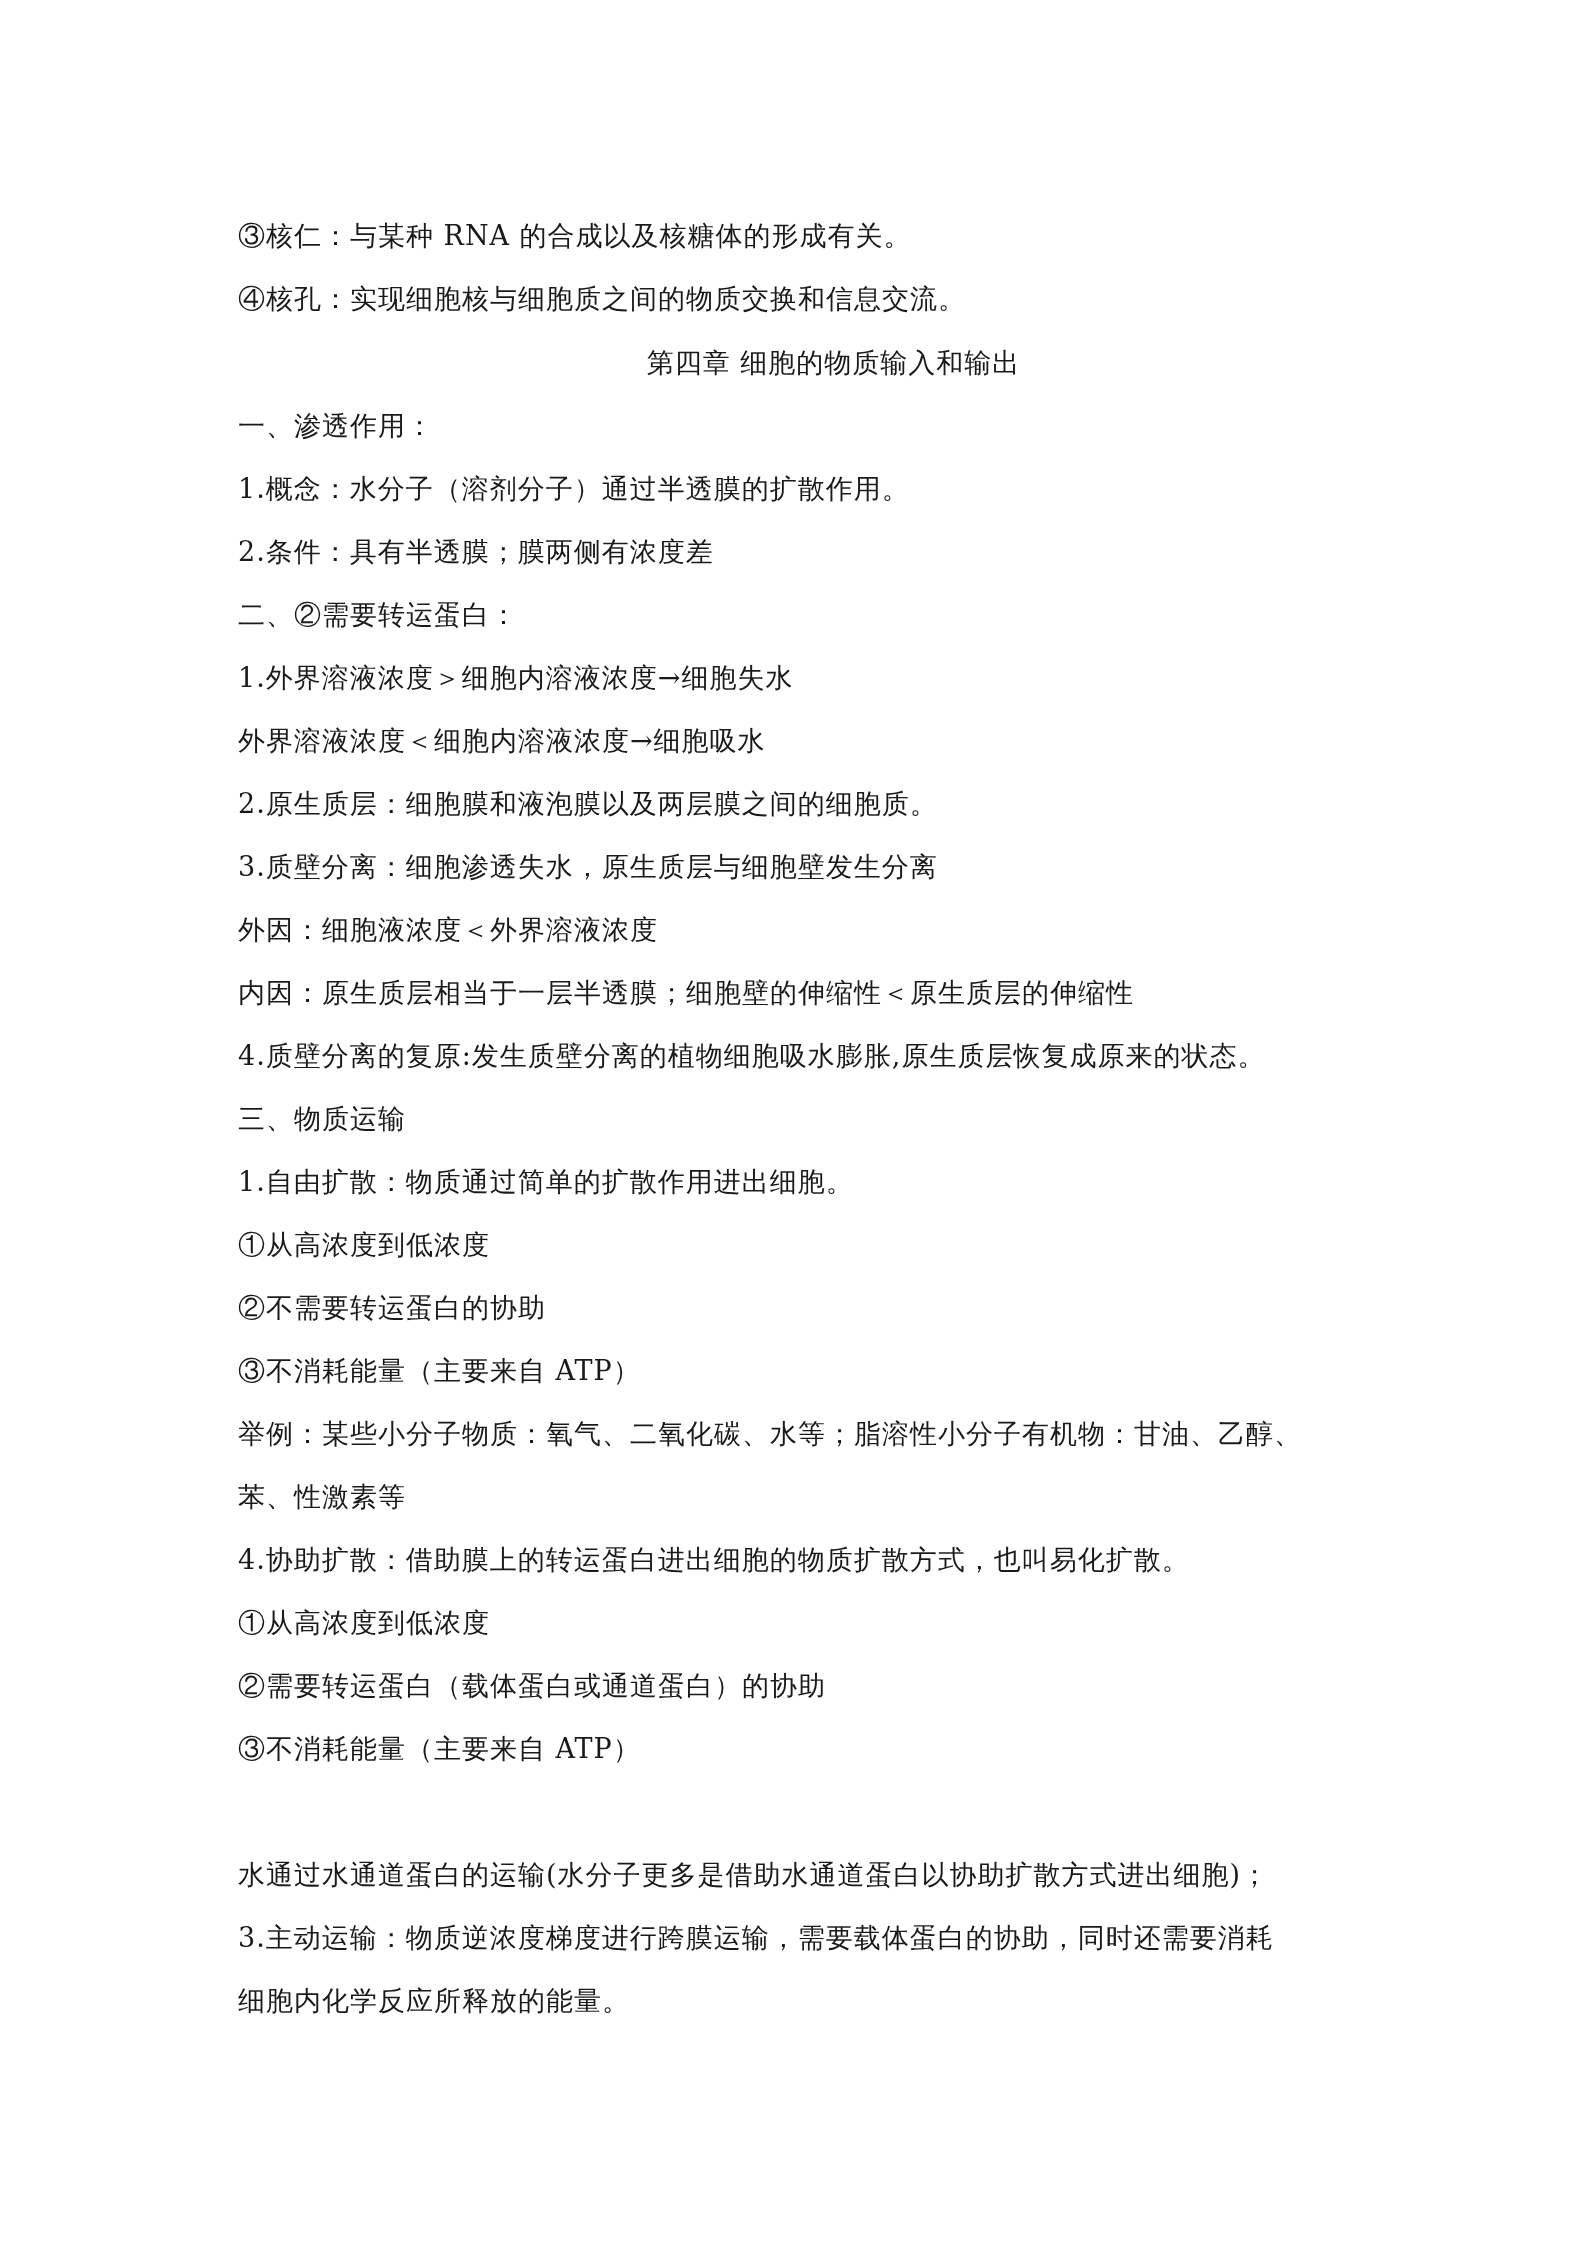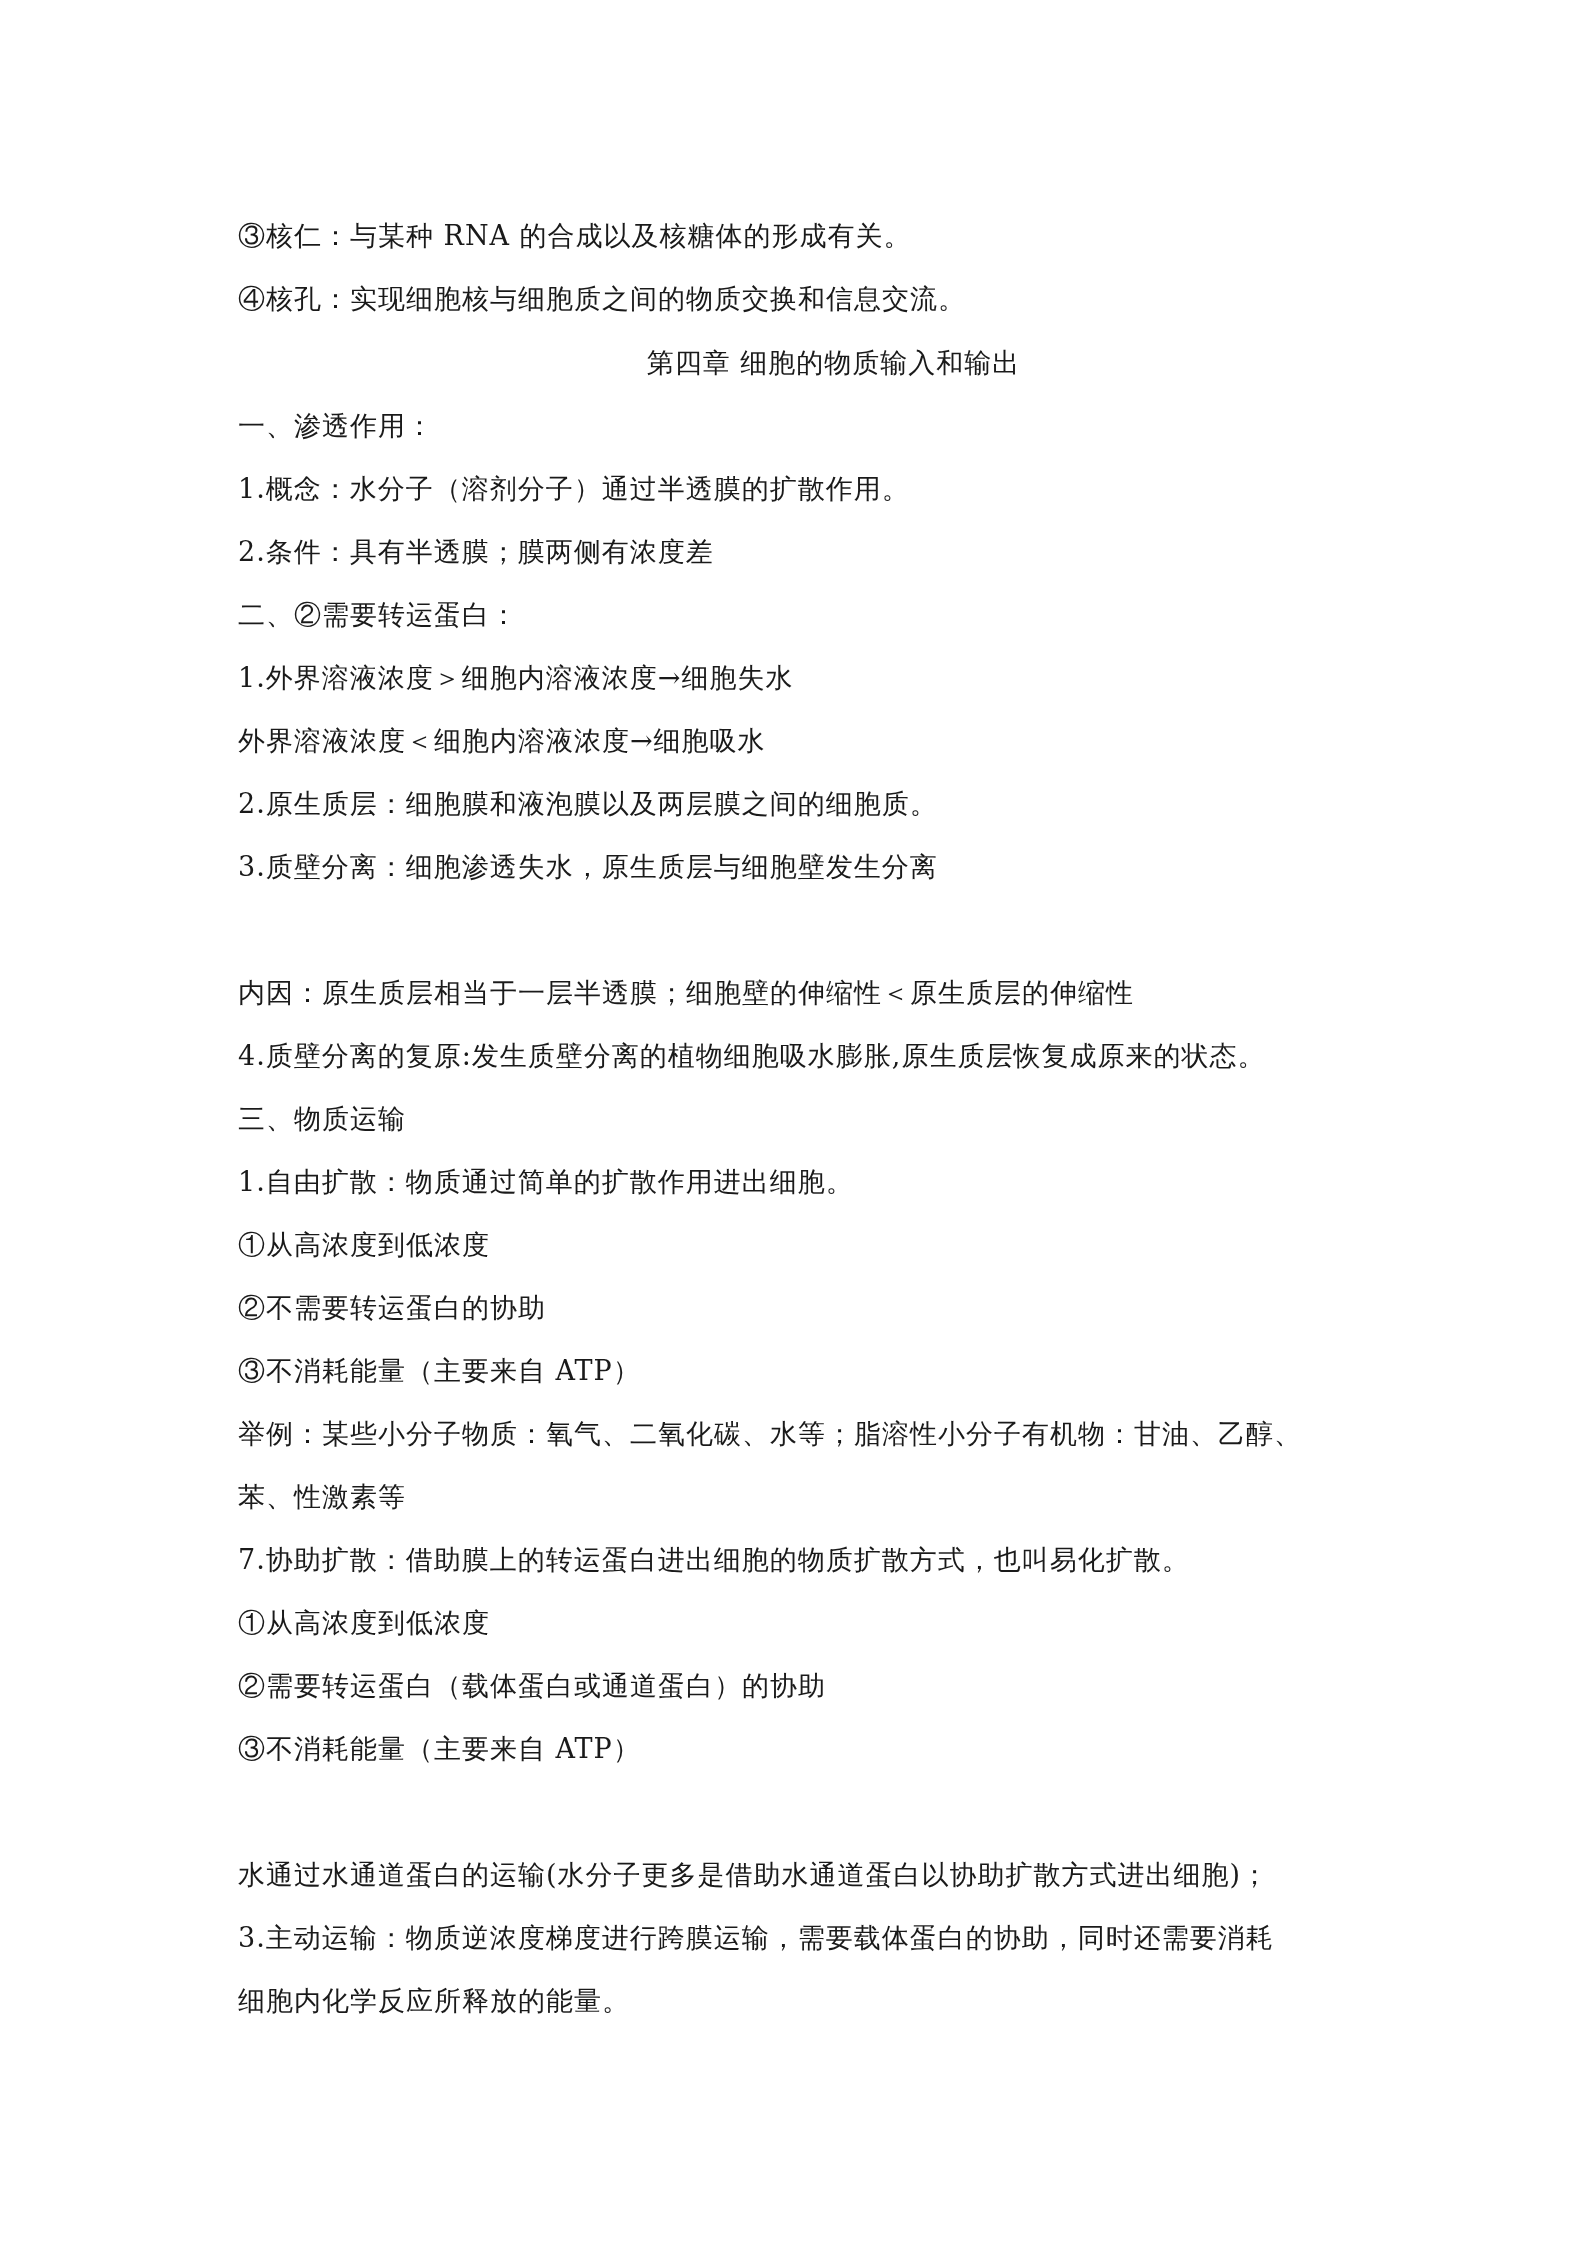--- a/index.html
+++ b/index.html
@@ -25,29 +25,30 @@
   <div class="line" style="top:282px">④核孔：实现细胞核与细胞质之间的物质交换和信息交流。</div>
   <div class="line center" style="top:346px">第四章 细胞的物质输入和输出</div>
   <div class="line" style="top:409px">一、渗透作用：</div>
   <div class="line" style="top:472px">1.概念：水分子（溶剂分子）通过半透膜的扩散作用。</div>
   <div class="line" style="top:535px">2.条件：具有半透膜；膜两侧有浓度差</div>
   <div class="line" style="top:598px">二、②需要转运蛋白：</div>
   <div class="line" style="top:661px">1.外界溶液浓度＞细胞内溶液浓度→细胞失水</div>
   <div class="line" style="top:724px">外界溶液浓度＜细胞内溶液浓度→细胞吸水</div>
   <div class="line" style="top:787px">2.原生质层：细胞膜和液泡膜以及两层膜之间的细胞质。</div>
   <div class="line" style="top:850px">3.质壁分离：细胞渗透失水，原生质层与细胞壁发生分离</div>
+  <div class="line" style="top:913px">外因：细胞液浓度＜外界溶液浓度</div>
   <div class="line" style="top:976px">内因：原生质层相当于一层半透膜；细胞壁的伸缩性＜原生质层的伸缩性</div>
   <div class="line" style="top:1039px">4.质壁分离的复原:发生质壁分离的植物细胞吸水膨胀,原生质层恢复成原来的状态。</div>
   <div class="line" style="top:1102px">三、物质运输</div>
   <div class="line" style="top:1165px">1.自由扩散：物质通过简单的扩散作用进出细胞。</div>
   <div class="line" style="top:1228px">①从高浓度到低浓度</div>
   <div class="line" style="top:1291px">②不需要转运蛋白的协助</div>
   <div class="line" style="top:1354px">③不消耗能量（主要来自 ATP）</div>
   <div class="line" style="top:1417px">举例：某些小分子物质：氧气、二氧化碳、水等；脂溶性小分子有机物：甘油、乙醇、</div>
   <div class="line" style="top:1480px">苯、性激素等</div>
-  <div class="line" style="top:1543px">7.协助扩散：借助膜上的转运蛋白进出细胞的物质扩散方式，也叫易化扩散。</div>
+  <div class="line" style="top:1543px">4.协助扩散：借助膜上的转运蛋白进出细胞的物质扩散方式，也叫易化扩散。</div>
   <div class="line" style="top:1606px">①从高浓度到低浓度</div>
   <div class="line" style="top:1669px">②需要转运蛋白（载体蛋白或通道蛋白）的协助</div>
   <div class="line" style="top:1732px">③不消耗能量（主要来自 ATP）</div>
   <div class="line" style="top:1858px">水通过水通道蛋白的运输(水分子更多是借助水通道蛋白以协助扩散方式进出细胞)；</div>
   <div class="line" style="top:1921px">3.主动运输：物质逆浓度梯度进行跨膜运输，需要载体蛋白的协助，同时还需要消耗</div>
   <div class="line" style="top:1984px">细胞内化学反应所释放的能量。</div>
 </div>
 
 </body></html>

